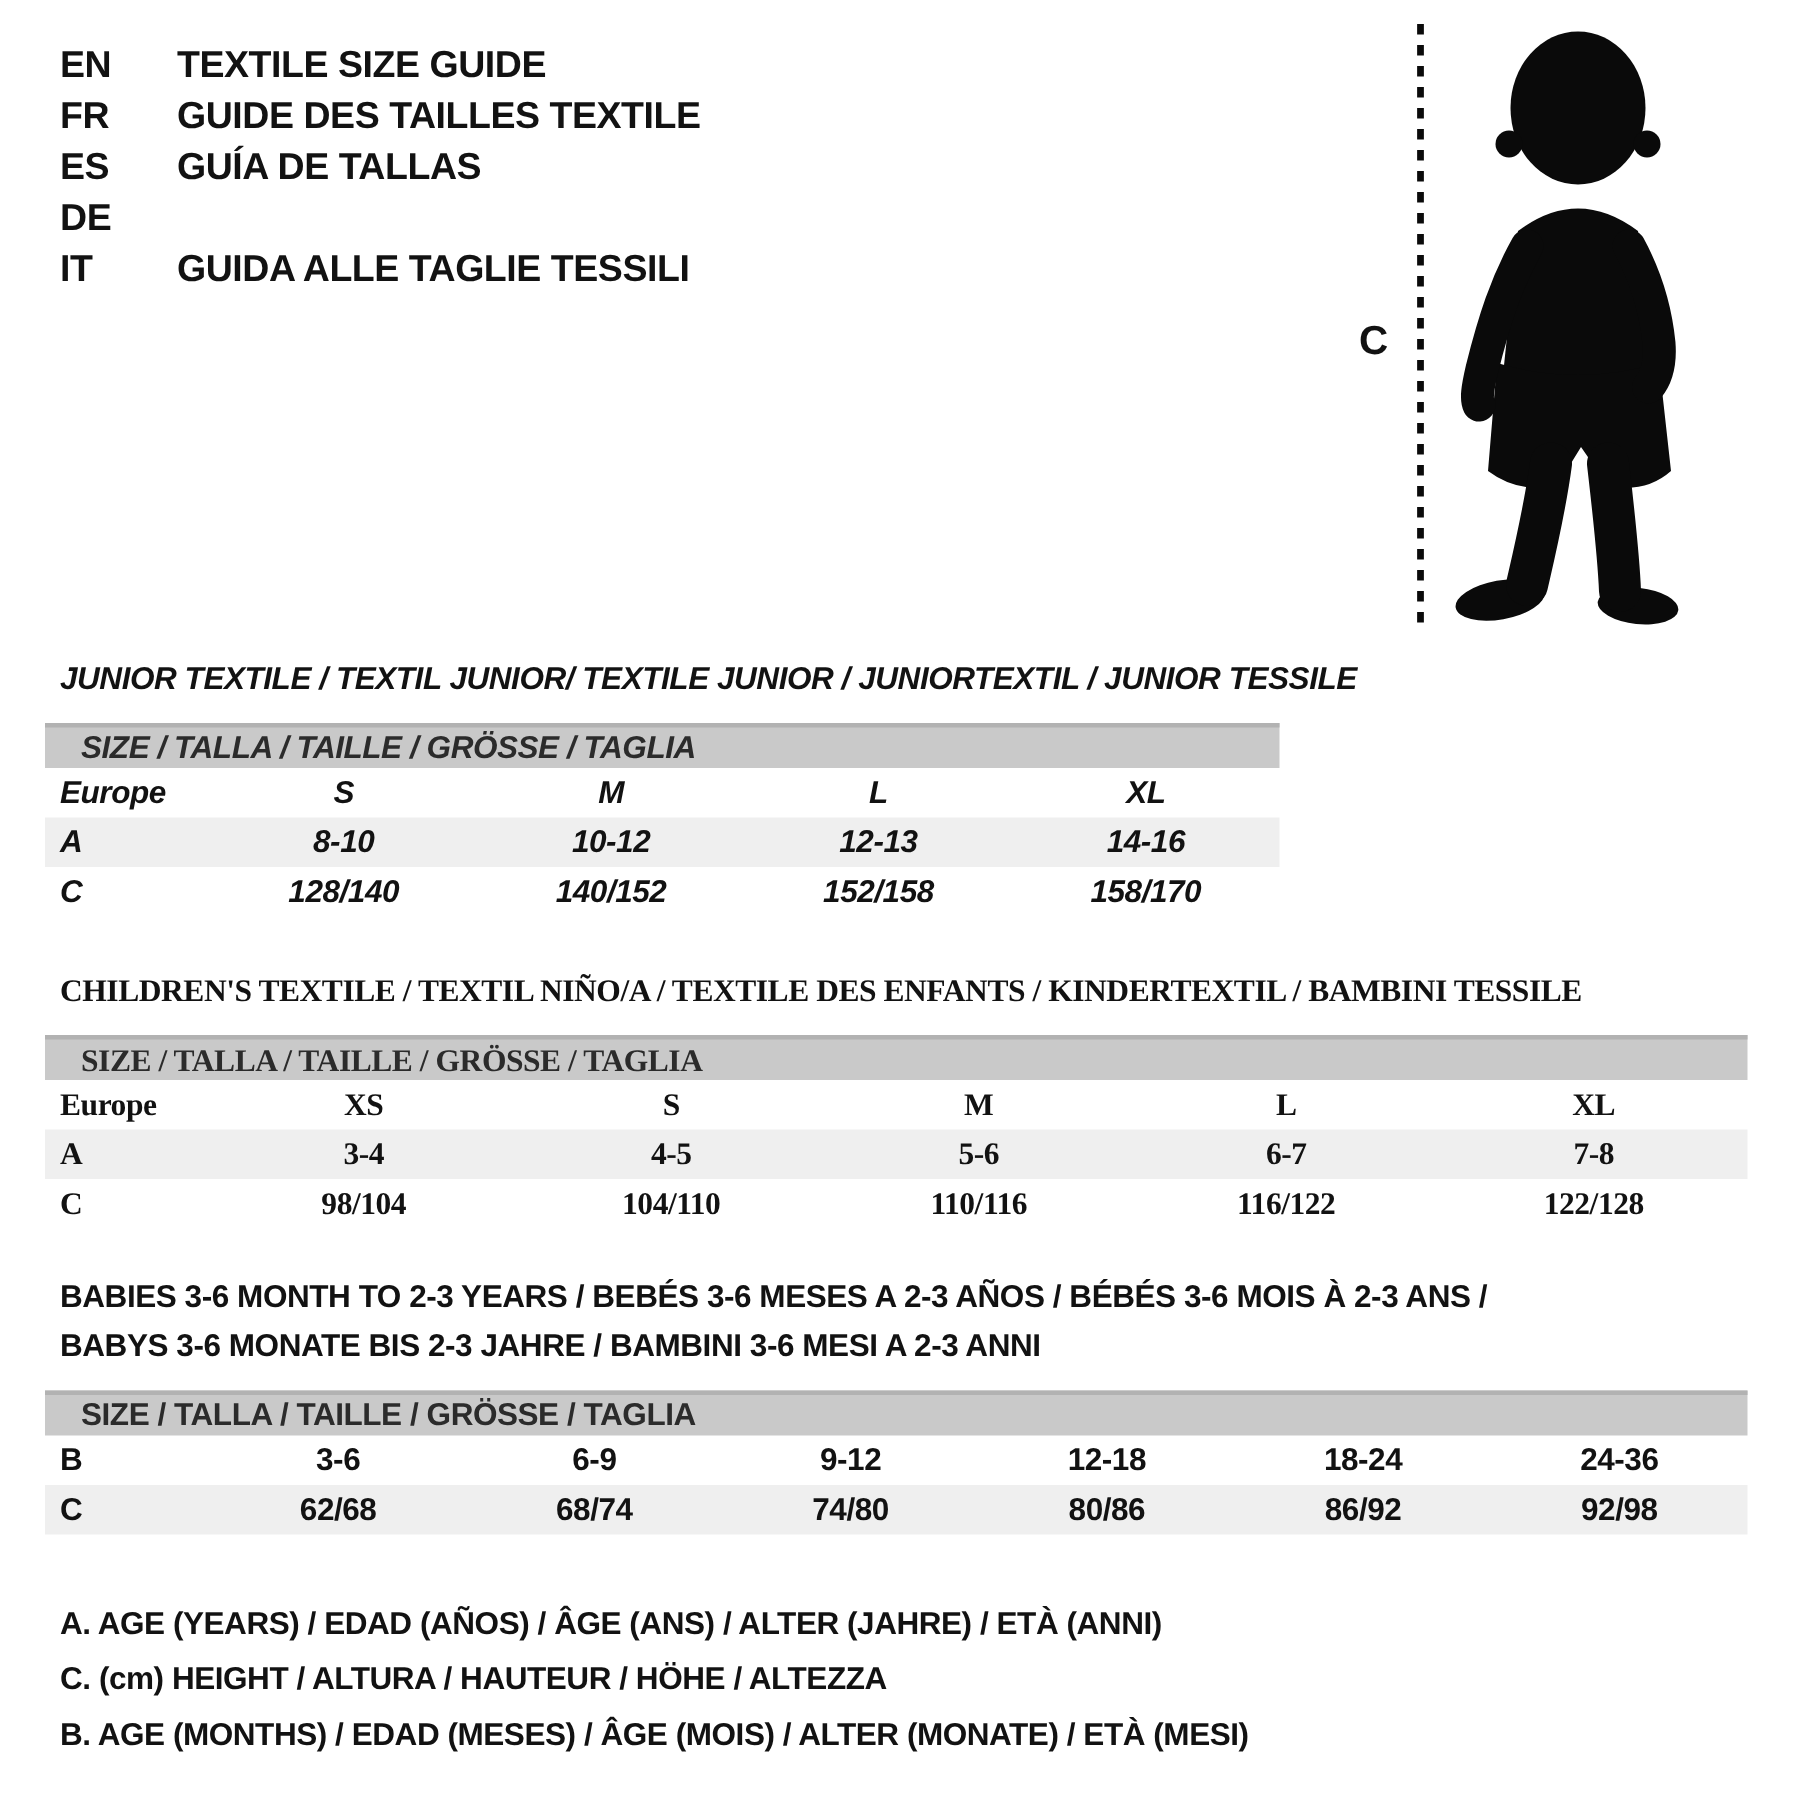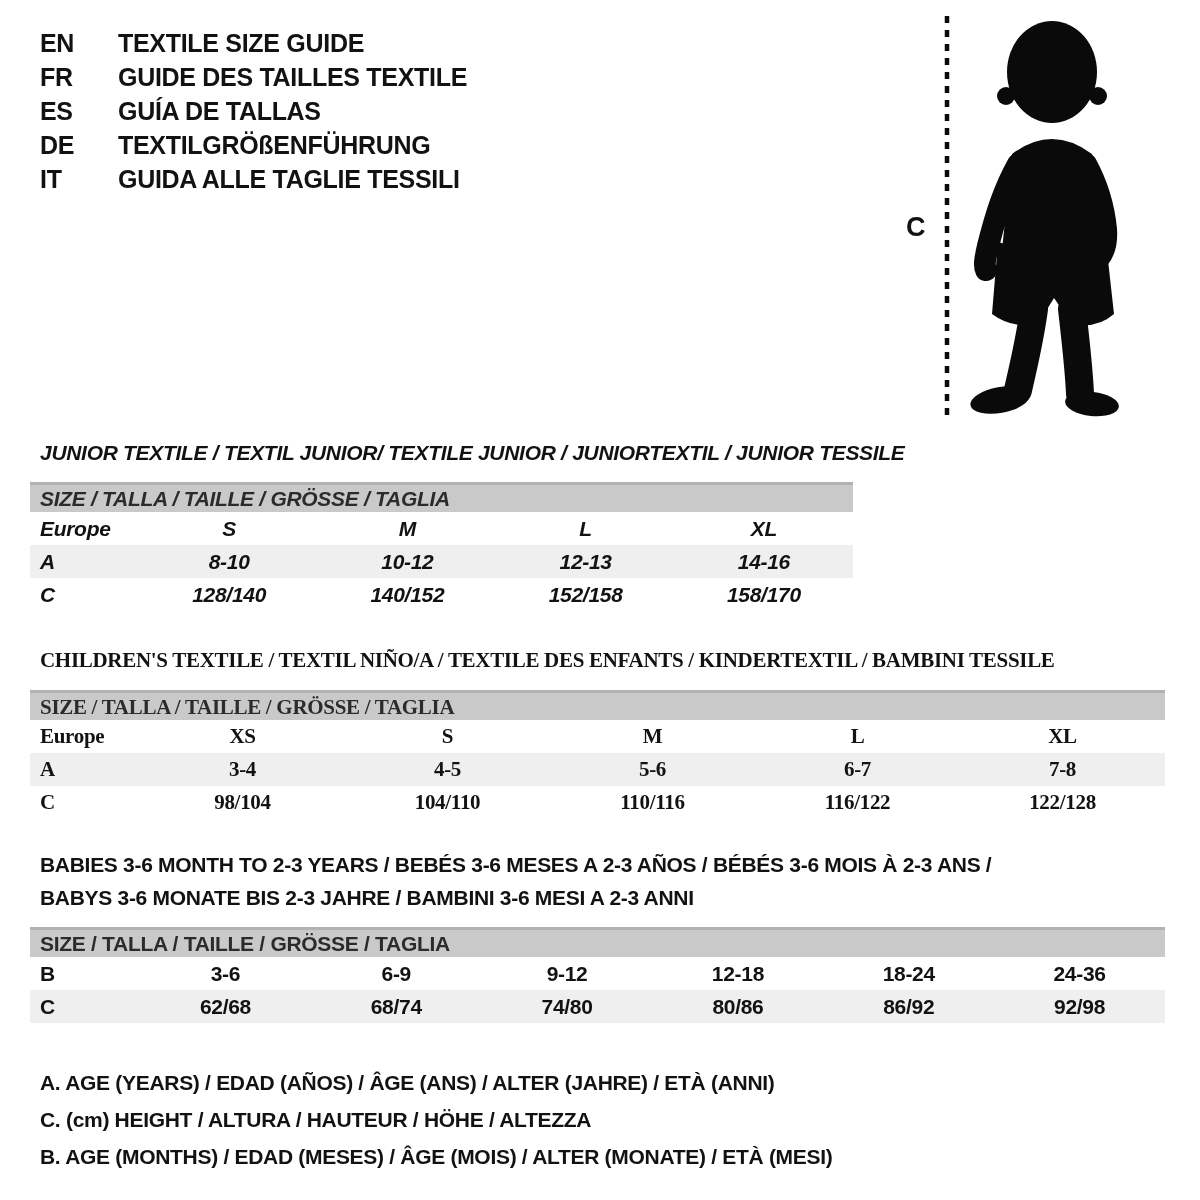--- a/index.html
+++ b/index.html
@@ -21,21 +21,21 @@
 
   
   .sec { position:absolute; left:30px; }
   .sec-junior   { top:436px; width:823px;font-style:italic;  }
   .sec-children { top:644px; width:1135px;font-family:Liberation Serif, serif; }
   .sec-babies   { top:848px; width:1135px; }
   .sec-title { margin-left:10px; font-size:21px; line-height:33px; margin-bottom:13px; white-space:nowrap; }
 
   .size-bar {
     height:30px; line-height:28px; background:#c9c9c9; border-top:3px solid #b2b2b2;
-    padding-left:10px; font-size:21px; color:#2b2b2b; box-sizing:border-box;
+    padding-left:24px; font-size:21px; color:#2b2b2b; box-sizing:border-box;
   }
   .trow { display:grid; height:33px; align-items:center; font-size:21px; }
   .trow.shaded { background:#efefef; }
   .tlabel { padding-left:10px; text-align:left; }
   .tcell  { text-align:center; }
 
   
   .legend { position:absolute; left:40px; top:1064px; font-size:21px; line-height:37px; }
 </style>
 </head>
@@ -51,21 +51,20 @@
     <div class="lang-row">
       <span>FR</span>
       <span>GUIDE DES TAILLES TEXTILE</span>
     </div>
     <div class="lang-row">
       <span>ES</span>
       <span>GUÍA DE TALLAS</span>
     </div>
     <div class="lang-row">
       <span>DE</span>
-      <span>TEXTILGRÖßENFÜHRUNG</span>
     </div>
     <div class="lang-row">
       <span>IT</span>
       <span>GUIDA ALLE TAGLIE TESSILI</span>
     </div>
   </div>
 
   <svg class="dash-line" width="10" height="400">
     <line x1="5" y1="0" x2="5" y2="400" stroke="#0a0a0a" stroke-width="4.5" stroke-dasharray="7,7"></line>
   </svg>

